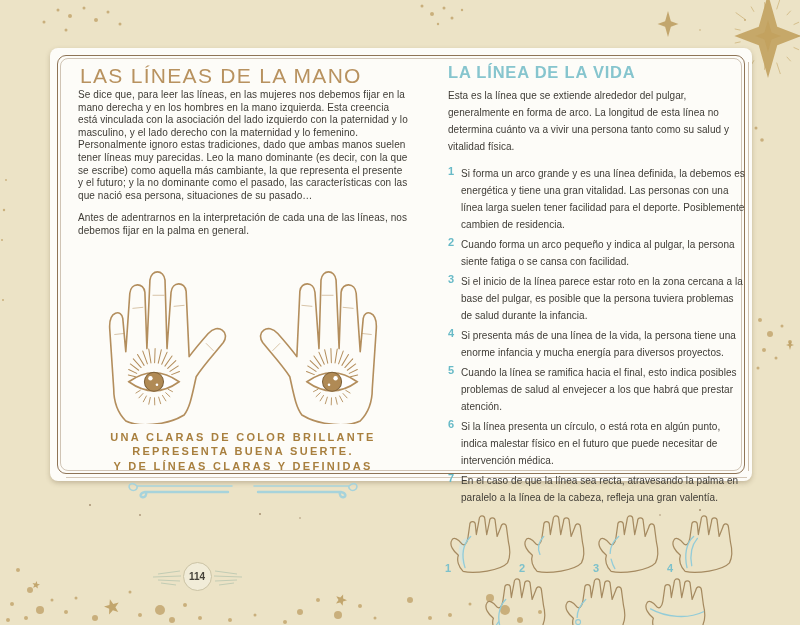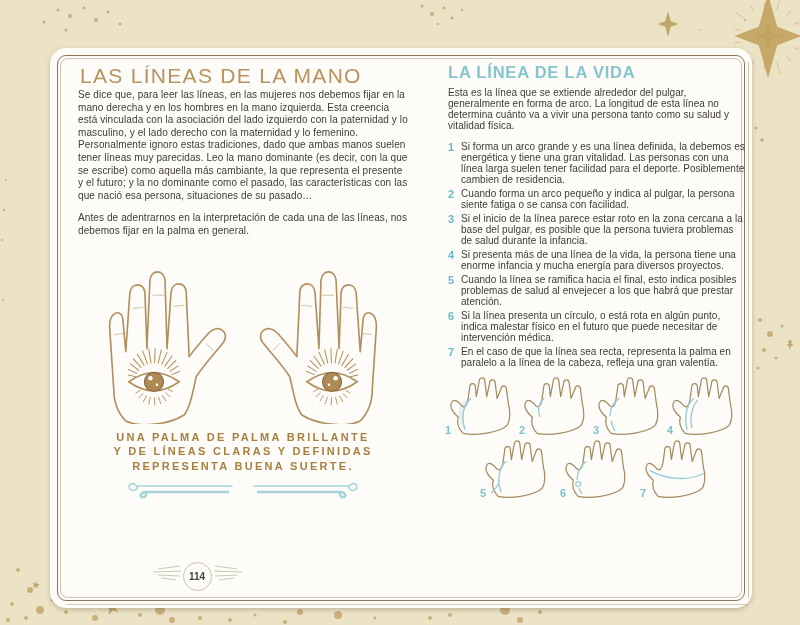--- a/index.html
+++ b/index.html
@@ -3,50 +3,50 @@
 <meta charset="utf-8">
 <style>
   :root{
     --bg:#ECE3C6; --paper:#FDFCF8; --frame:#8a6a45;
     --gold:#B8925F; --teal:#86C5CE; --tealnum:#68BAC7;
     --quote:#A87F3E; --body:#3E3B35; --blue:#93CCD8; --sage:#C2CCB4;
   }
   html,body{margin:0;padding:0;}
   body{font-family:"Liberation Sans", sans-serif; background:#fff;}
   .stage{position:relative;width:800px;height:625px;background:var(--bg);overflow:hidden;}
-  .card{position:absolute;left:50px;top:48px;width:702px;height:560px;background:var(--paper);
-        border-radius:16px;box-shadow:0 2px 5px rgba(90,70,40,.28);}
+  .card{position:absolute;left:50px;top:48px;width:702px;height:433px;background:var(--paper);
+        border-radius:8px;box-shadow:0 2px 5px rgba(90,70,40,.28);}
   .frame{position:absolute;inset:7px;border:1px solid rgba(122,92,58,.85);border-radius:9px;pointer-events:none;}
   .frame2{position:absolute;inset:10px;border:1px solid rgba(122,92,58,.35);border-radius:8px;pointer-events:none;}
   .edge-r{position:absolute;right:3px;top:14px;bottom:10px;width:1px;background:rgba(150,120,82,.45);}
   .edge-b{position:absolute;bottom:3px;left:16px;right:5px;height:1px;background:rgba(150,120,82,.4);}
 
   .col-left{position:absolute;left:28px;top:0;width:330px;}
   .col-right{position:absolute;left:398px;top:0;width:298px;}
   .title-gold{margin:16px 0 0 2px;font-size:21px;font-weight:400;letter-spacing:1.3px;color:var(--gold);}
   .title-teal{margin:15px 0 0 0;font-size:16.5px;font-weight:700;letter-spacing:.8px;color:var(--teal);}
   .body{font-size:10px;line-height:12.6px;color:var(--body);letter-spacing:.1px;}
-  .rbody{font-size:10px;line-height:11px;color:var(--body);letter-spacing:.05px;}
+  .rbody{font-size:10px;line-height:17px;color:var(--body);letter-spacing:.05px;}
   .p1{margin-top:1px;} .p2{}
   .hands{display:flex;justify-content:center;gap:8px;margin-top:4px;}
   .hand-flip{transform:scaleX(-1);}
   .quote{margin-top:2px;text-align:center;font-weight:bold;font-size:11px;line-height:14.5px;
          letter-spacing:2.3px;color:var(--quote);}
   .flourish{display:block;margin:7px auto 0;}
   .intro{margin-top:5px;}
   .items{margin-top:5px;display:flex;flex-direction:column;gap:3px;}
   .item{display:grid;grid-template-columns:13px 1fr;}
   .item .num{color:var(--tealnum);font-weight:bold;font-size:11px;line-height:12px;}
   .diagrams{margin-top:7px;}
   .drow{display:flex;gap:6px;}
   .drow2{justify-content:center;gap:12px;margin-top:1px;}
   .dcell{position:relative;width:68px;height:62px;}
   .dnum{position:absolute;left:-3px;bottom:1px;color:#7CC1CB;font-weight:bold;font-size:11px;}
 
-  .medal{position:absolute;top:562px;width:160px;display:flex;justify-content:center;gap:1px;}
+  .medal{position:absolute;top:562px;width:160px;display:flex;align-items:center;justify-content:center;gap:1px;}
   .medal .circle{width:27px;height:27px;border:1px solid #CBC3A4;border-radius:50%;background:rgba(253,252,248,.35);
                  display:flex;align-items:center;justify-content:center;font-size:10px;font-weight:bold;color:#45423A;}
   .medal svg{display:block;}
   .m-left{left:117px;} .m-right{left:517px;}
   .rays-flip{transform:scaleX(-1);}
 </style>
 </head>
 <body>
 
 <div class="stage">
@@ -265,23 +265,23 @@
                   <line x1="58.488454995425755" y1="147.12716148574285" x2="55.421965161958" y2="152.8943900712611" stroke="#B38E5D" stroke-width="0.9" stroke-linecap="round"></line>
                   <line x1="55.08802623900003" y1="144.70165922590672" x2="51.046903058292884" y2="149.0352332782525" stroke="#B38E5D" stroke-width="0.9" stroke-linecap="round"></line>
                   <line x1="52.43123046149719" y1="141.4787082277313" x2="48.08949808042958" y2="144.19172372685273" stroke="#B38E5D" stroke-width="0.9" stroke-linecap="round"></line>
                 </g>
             </g>
           </svg>
         </div>
       </div>
 
       <div class="quote">
-        <div>UNA PALMA DE PALMA BRILLANTE</div>
+        <div>UNA CLARAS DE COLOR BRILLANTE</div>
+        <div>REPRESENTA BUENA SUERTE.</div>
         <div>Y DE LÍNEAS CLARAS Y DEFINIDAS</div>
-        <div>REPRESENTA BUENA SUERTE.</div>
       </div>
 
       <svg class="flourish" width="230" height="22" viewBox="0 0 230 22">
         <defs>
           <g id="fl-half" fill="none" stroke="#A7D3DB" stroke-linecap="round">
             <path d="M9,6 C4,1 -1,5 2,9 C5,12 10,10 9,6 L104,6" stroke-width="1.6"></path>
             <path d="M18,12 C13,12 11,16 14,17 C17,18 19,15 18,12 L100,12" stroke-width="2.4"></path>
           </g>
         </defs>
         <use href="#fl-half"></use>
@@ -313,21 +313,21 @@
         <div class="item">
           <span class="num">5</span>
           <span class="rbody">Cuando la línea se ramifica hacia el final, esto indica posibles problemas de salud al envejecer a los que habrá que prestar atención.</span>
         </div>
         <div class="item">
           <span class="num">6</span>
           <span class="rbody">Si la línea presenta un círculo, o está rota en algún punto, indica malestar físico en el futuro que puede necesitar de intervención médica.</span>
         </div>
         <div class="item">
           <span class="num">7</span>
-          <span class="rbody">En el caso de que la línea sea recta, representa la palma en paralelo a la línea de la cabeza, refleja una gran valentía.</span>
+          <span class="rbody">En el caso de que la línea sea recta, atravesando la palma en paralelo a la línea de la cabeza, refleja una gran valentía.</span>
         </div>
       </div>
 
       <div class="diagrams">
         <div class="drow">
           <div class="dcell">
             <svg width="68" height="62" viewBox="0 0 72 64">
               <path d="M24,24 C16,32 14,44 18,57 C13,51 10,42 12,34 C13,29 18,25 24,24 Z" fill="#C9E6EB" opacity="0.55"></path>
               <path class="hs" d="M16,61 C11,56 9,49 11,44 C6,40 1,33 4,28 C6,24 11,27 14,31 C17,35 20,32 21,26 L23,12 C23,7 29,7 29,12 L30,22 L33,6 C33,1 39,1 39,6 L41,22 L44,8 C44,3 50,3 50,8 L52,24 L56,14 C57,9 62,10 62,15 L64,30 C66,38 66,46 63,52 C56,60 28,64 16,61 Z" fill="none" stroke="#A58A60" stroke-width="1.3" stroke-linejoin="round"></path>
               <path d="M24,24 C16,32 14,44 18,57" fill="none" stroke="#93CCD8" stroke-width="1.4" stroke-linecap="round"></path>

